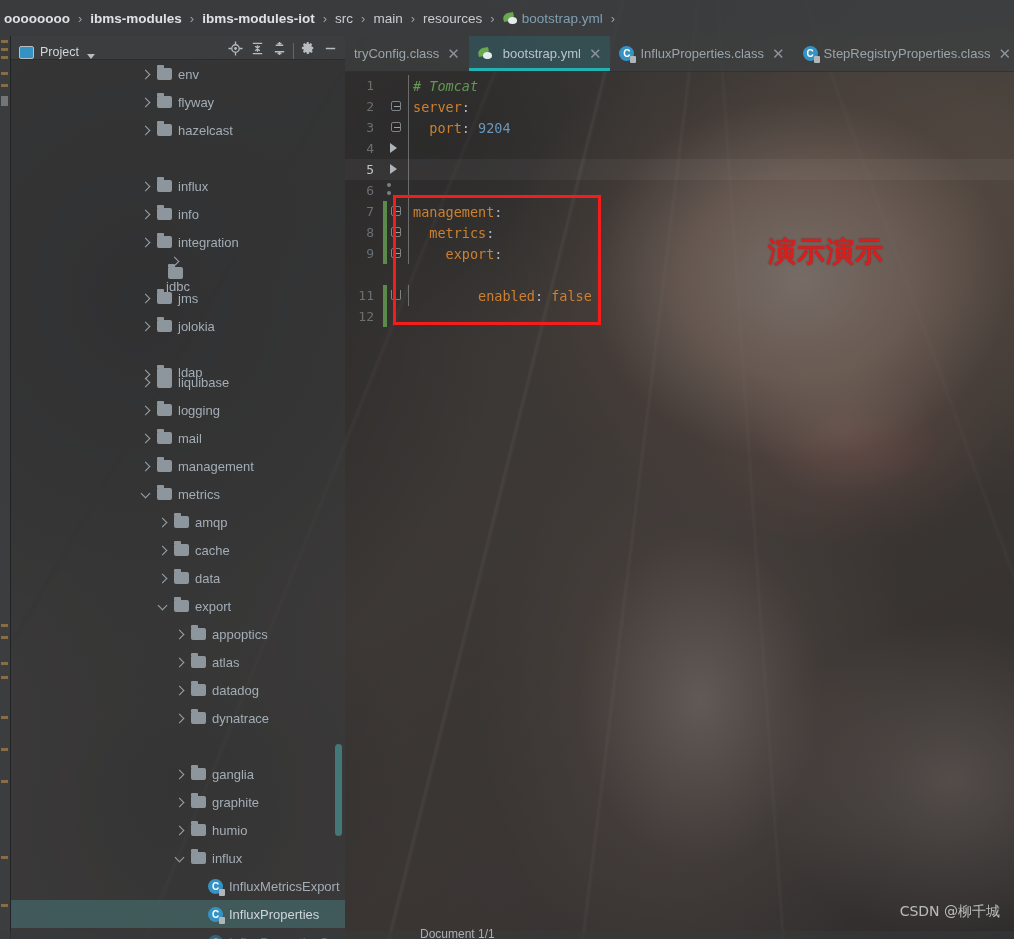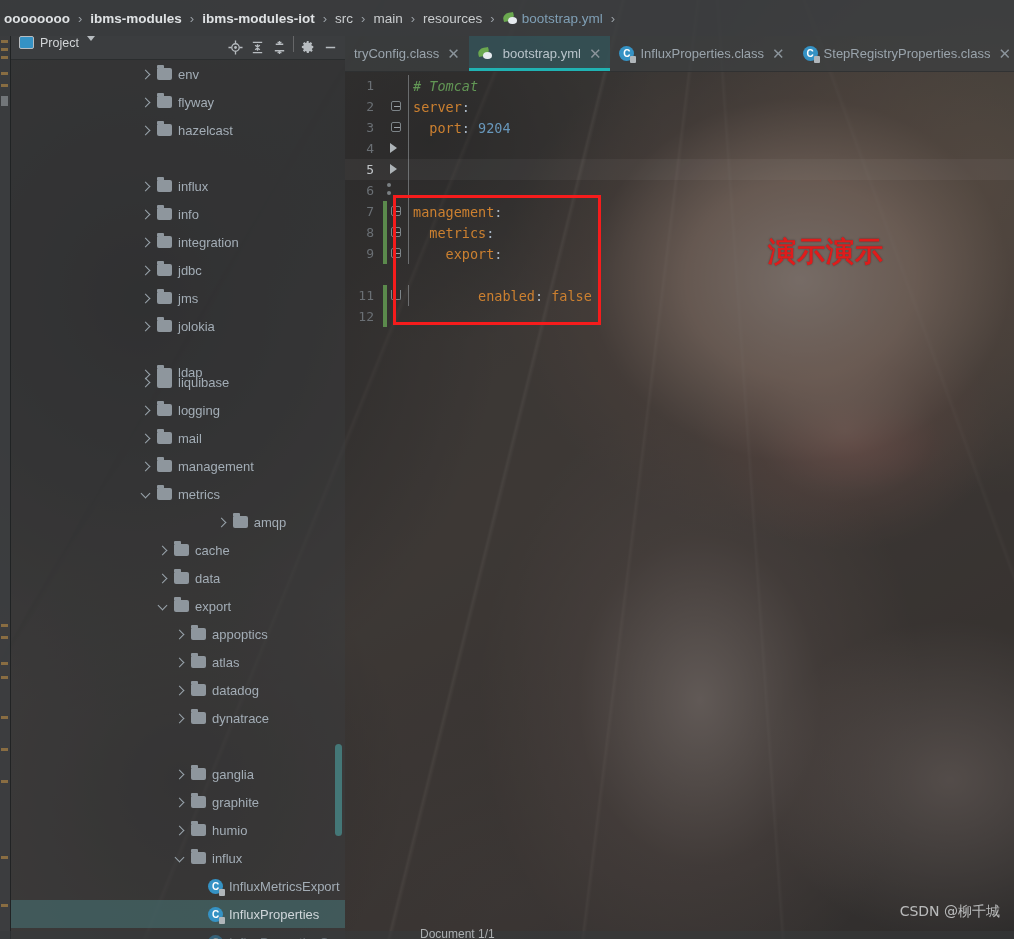--- a/index.html
+++ b/index.html
@@ -79,21 +79,21 @@
   
   #project-panel {
     position: absolute; left: 11px; top: 36px; width: 334px; height: 903px;
     background: rgba(60,63,65,0.42);
     display: flex; flex-direction: column;
   }
   #project-header {
     height: 24px; flex: 0 0 24px;
     background: rgba(60,63,65,0.86);
     border-bottom: 1px solid rgba(40,42,44,0.85);
-    display: flex; align-items: flex-start; padding: 0 4px 0 8px;
+    display: flex; align-items: flex-end; padding: 0 4px 0 8px;
     font-size: 12.5px; color: #d3d6d8;
   }
   .panel-ico {
     width: 15px; height: 13px; border: 1.6px solid #b7bcc0; border-radius: 2px;
     background: #3592c4; margin-right: 6px; flex: 0 0 auto;
   }
   #project-title { flex: 0 0 auto; }
   .caret-dn {
     width:0;height:0;border-left:4px solid transparent;border-right:4px solid transparent;
     border-top:5px solid #b7bcc0; margin-left:8px; flex:0 0 auto;
@@ -356,21 +356,21 @@
           <span class="arrow r"></span>
           <span class="folder-ico"></span>
           <span>info</span>
         </div>
         <div class="tree-row" style="top: 168px;">
           <div style="flex: 0 0 auto; width: 130px;"></div>
           <span class="arrow r"></span>
           <span class="folder-ico"></span>
           <span>integration</span>
         </div>
-        <div class="tree-row" style="top: 196px;">
+        <div class="tree-row" style="top: 196px; flex-direction: column;">
           <div style="flex: 0 0 auto; width: 130px;"></div>
           <span class="arrow r"></span>
           <span class="folder-ico"></span>
           <span>jdbc</span>
         </div>
         <div class="tree-row" style="top: 224px;">
           <div style="flex: 0 0 auto; width: 130px;"></div>
           <span class="arrow r"></span>
           <span class="folder-ico"></span>
           <span>jms</span>
@@ -410,21 +410,21 @@
           <span class="arrow r"></span>
           <span class="folder-ico"></span>
           <span>management</span>
         </div>
         <div class="tree-row" style="top: 420px;">
           <div style="flex: 0 0 auto; width: 130px;"></div>
           <span class="arrow d"></span>
           <span class="folder-ico"></span>
           <span>metrics</span>
         </div>
-        <div class="tree-row" style="top: 448px; justify-content: center;">
+        <div class="tree-row" style="top: 448px;">
           <div style="flex: 0 0 auto; width: 147px;"></div>
           <span class="arrow r"></span>
           <span class="folder-ico"></span>
           <span>amqp</span>
         </div>
         <div class="tree-row" style="top: 476px;">
           <div style="flex: 0 0 auto; width: 147px;"></div>
           <span class="arrow r"></span>
           <span class="folder-ico"></span>
           <span>cache</span>

